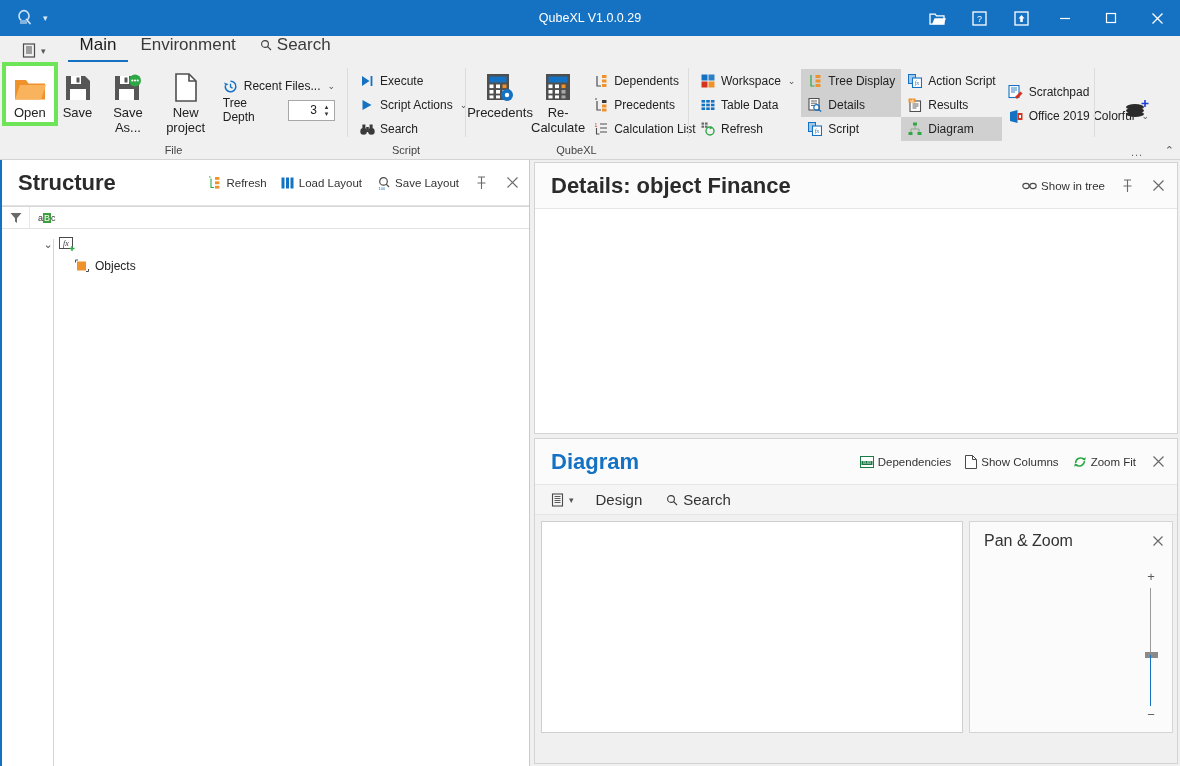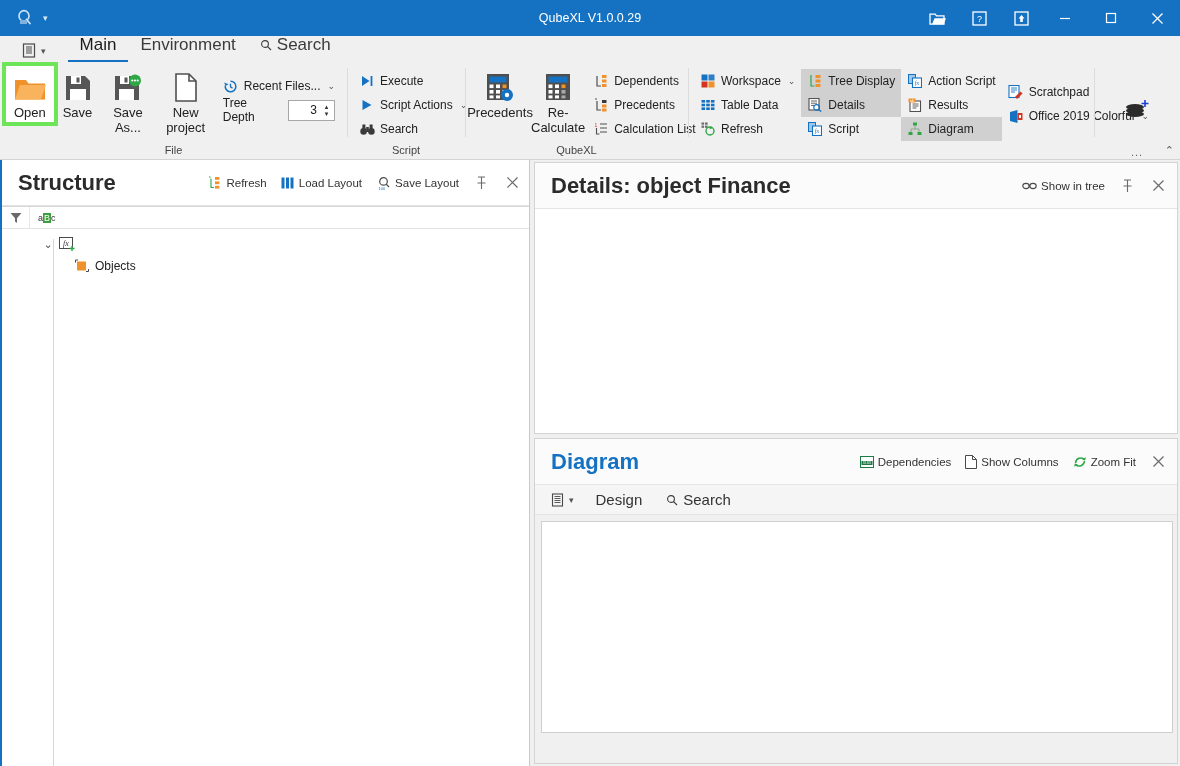--- a/index.html
+++ b/index.html
@@ -885,19 +885,38 @@
                 <circle cx="5" cy="5" r="3.4" fill="none" stroke="#3b3b3b" stroke-width="1.1"></circle>
                 <path d="M7.6 7.6 L11 11" stroke="#3b3b3b" stroke-width="1.1"></path>
               </svg>
             </span>
             <span>Search</span>
           </div>
         </div>
 
         <div class="diagram-body">
           <div class="canvas"></div>
+          <div class="panzoom">
+            <div class="pz-head">
+              <span class="pz-title">Pan &amp; Zoom</span>
+              <span class="pz-close">
+                <svg width="12" height="12" viewBox="0 0 12 12">
+                    <path d="M1.5 1.5 L10.5 10.5 M10.5 1.5 L1.5 10.5" stroke="#6a6a6a" stroke-width="1.2"></path>
+                  </svg>
+              </span>
+            </div>
+            <div class="pz-body">
+              <div class="slider">
+                <span class="sl-plus">+</span>
+                <span class="sl-track">
+                  <span class="sl-thumb"></span>
+                </span>
+                <span class="sl-minus">−</span>
+              </div>
+            </div>
+          </div>
         </div>
 
         <div class="footer-strip"></div>
       </div>
     </div>
   </div>
 </div>
 
 </body></html>

